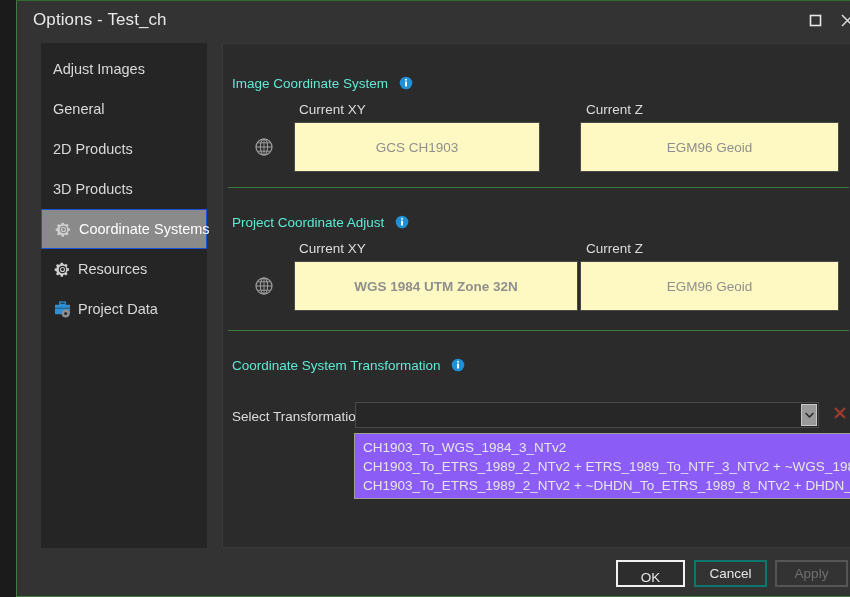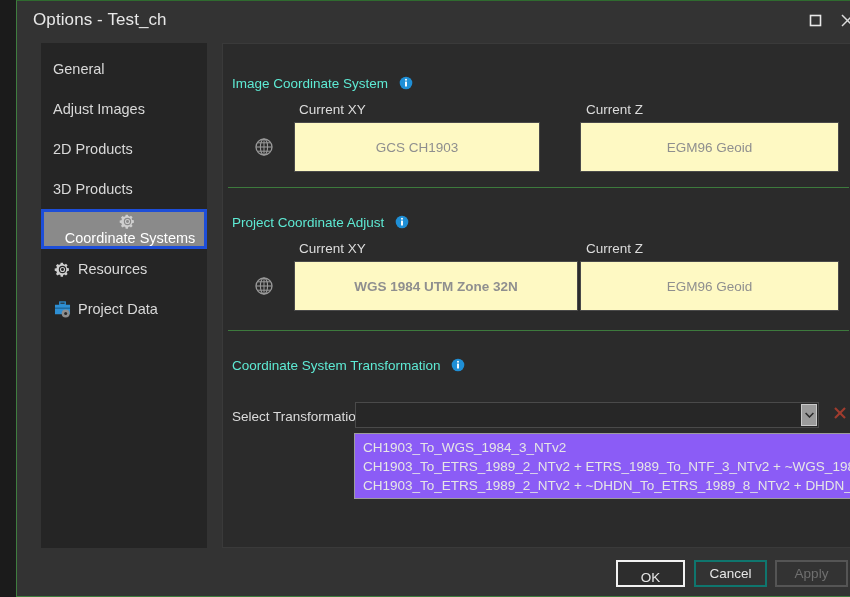--- a/index.html
+++ b/index.html
@@ -65,23 +65,22 @@
     display: flex;
     align-items: center;
     padding-left: 12px;
     font-size: 14.5px;
     color: #d9d9d9;
     cursor: default;
     white-space: nowrap;
   }
   .side-item.selected {
     background: #8a8a8a;
-    border: 3px solid #1d4ed8;
+    border: 1px solid #1d4ed8;
     color: #ffffff;
-    flex-direction: column;
   }
   .side-icon {
     width: 19px;
     height: 19px;
     margin-right: 6px;
     flex: 0 0 19px;
     display: flex;
     align-items: center;
     justify-content: center;
   }
@@ -250,26 +249,26 @@
           <line x1="13" y1="2" x2="2" y2="13" stroke="#dcdcdc" stroke-width="1.5"></line>
         </svg>
       </span>
     </div>
   </div>
 
   <div id="sidebar">
 
     <div class="side-item">
       <span class="side-icon spacer"></span>
+      <span class="side-label">Adjust Images</span>
+    </div>
+
+    <div class="side-item">
+      <span class="side-icon spacer"></span>
       <span class="side-label">General</span>
-    </div>
-
-    <div class="side-item">
-      <span class="side-icon spacer"></span>
-      <span class="side-label">Adjust Images</span>
     </div>
 
     <div class="side-item">
       <span class="side-icon spacer"></span>
       <span class="side-label">2D Products</span>
     </div>
 
     <div class="side-item">
       <span class="side-icon spacer"></span>
       <span class="side-label">3D Products</span>

